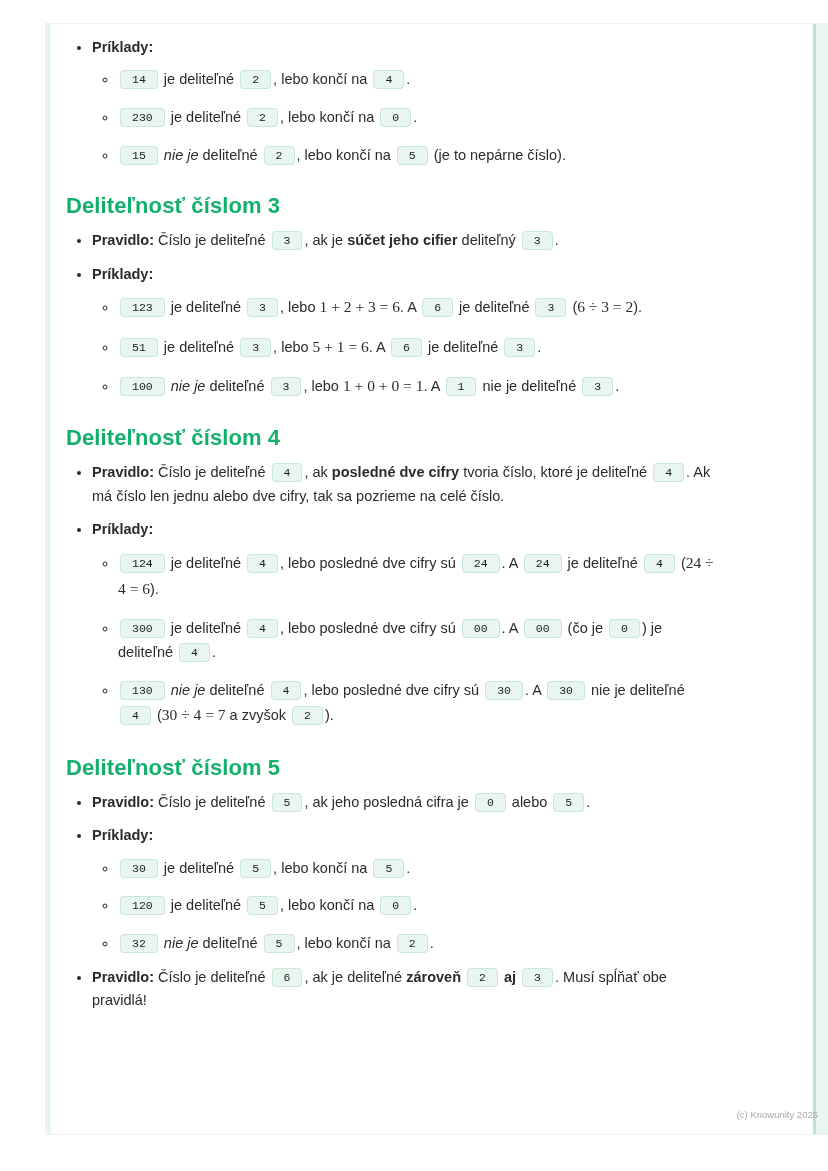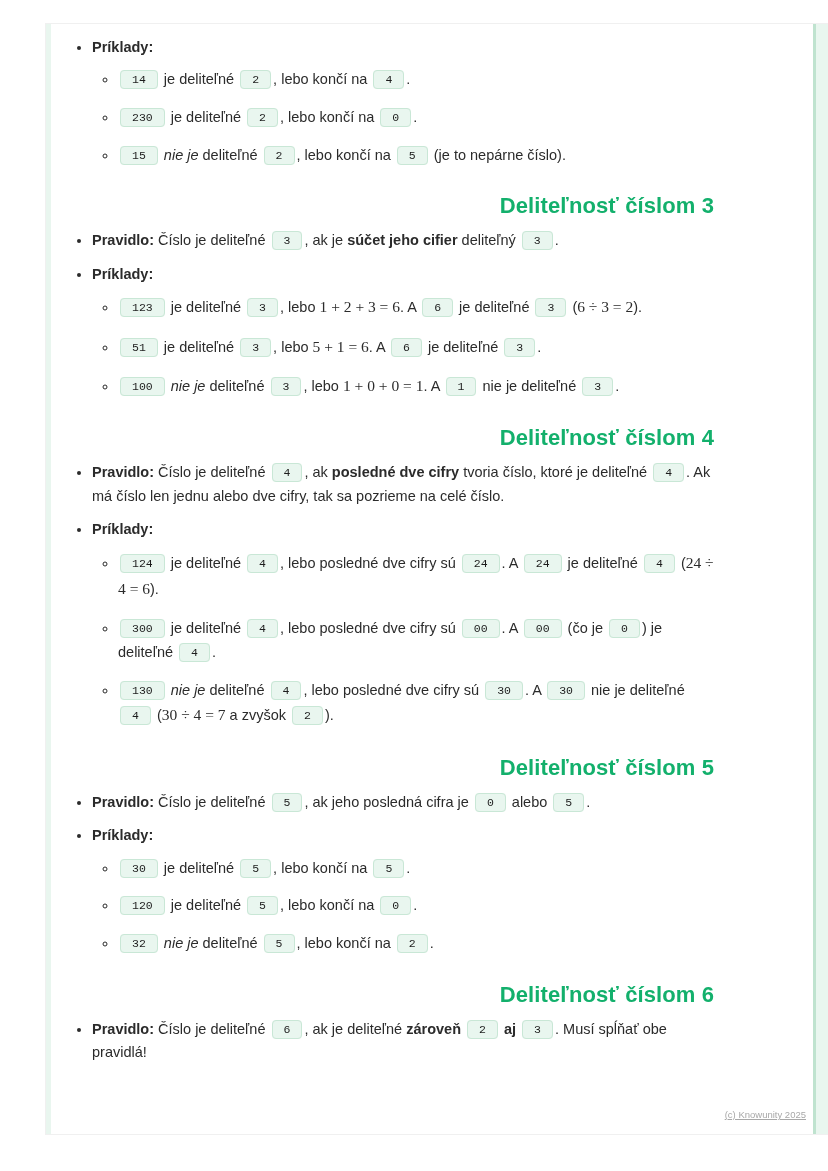--- a/index.html
+++ b/index.html
@@ -59,21 +59,20 @@
     left: 20px;
     top: 12px;
     width: 648px;
   }
   h2 {
     color: #13b06c;
     font-size: 22px;
     font-weight: bold;
     margin: 26px 0 10px 0;
     letter-spacing: 0.1px;
-    text-align: right;
   }
   ul.lvl1 {
     list-style: disc;
     margin: 0 0 0 0;
     padding-left: 26px;
   }
   ul.lvl1 > li {
     margin: 0 0 10px 0;
     font-size: 14.5px;
     line-height: 1.62;
@@ -103,25 +102,24 @@
     white-space: nowrap;
     vertical-align: 1px;
   }
   .math {
     font-family: "Liberation Serif", serif;
     font-size: 15.5px;
     font-style: normal;
   }
   .footer {
     position: absolute;
-    right: 44px;
+    right: 32px;
     bottom: 14px;
     font-size: 9.5px;
     color: #a8a8a8;
-    text-decoration: underline;
   }
 </style>
 </head>
 <body>
 
 <div class="page">
   <div class="page-inner">
     <div class="leftbar"></div>
     <div class="rightbar-edge"></div>
     <div class="rightbar"></div>
@@ -154,21 +152,20 @@
         </ul>
         <h2>Deliteľnosť číslom 5</h2>
         <ul class="lvl1">
           <li><span class="bold">Pravidlo:</span><span> Číslo je deliteľné </span><code class="chip">5</code><span>, ak jeho posledná cifra je </span><code class="chip">0</code><span> alebo </span><code class="chip">5</code><span>.</span></li>
           <li><span class="bold">Príklady:</span><ul class="lvl2">
               <li><code class="chip">30</code><span> je deliteľné </span><code class="chip">5</code><span>, lebo končí na </span><code class="chip">5</code><span>.</span></li>
               <li><code class="chip">120</code><span> je deliteľné </span><code class="chip">5</code><span>, lebo končí na </span><code class="chip">0</code><span>.</span></li>
               <li><code class="chip">32</code><span class="ital"> nie je </span><span>deliteľné </span><code class="chip">5</code><span>, lebo končí na </span><code class="chip">2</code><span>.</span></li>
             </ul></li>
         </ul>
-        <h2>Deliteľnosť číslom 6</h2>
         <ul class="lvl1">
           <li><span class="bold">Pravidlo:</span><span> Číslo je deliteľné </span><code class="chip">6</code><span>, ak je deliteľné </span><span class="bold">zároveň</span><span> </span><code class="chip">2</code><span> </span><span class="bold">aj</span><span> </span><code class="chip">3</code><span>. Musí spĺňať obe pravidlá!</span></li>
         </ul>
       </div>
 
     <div class="footer">(c) Knowunity 2025</div>
   </div>
 </div>
 
 </body></html>

